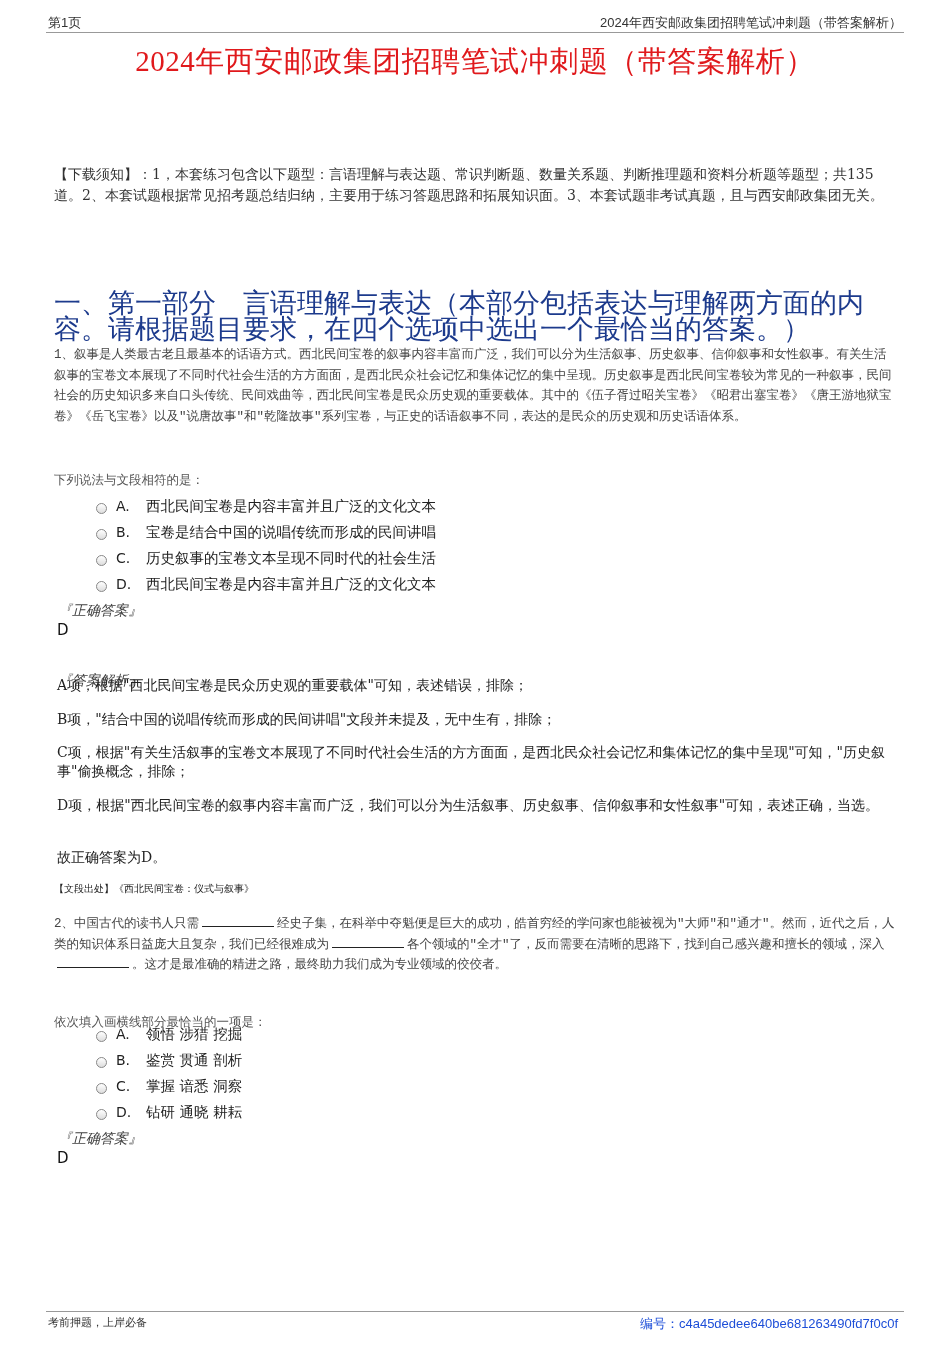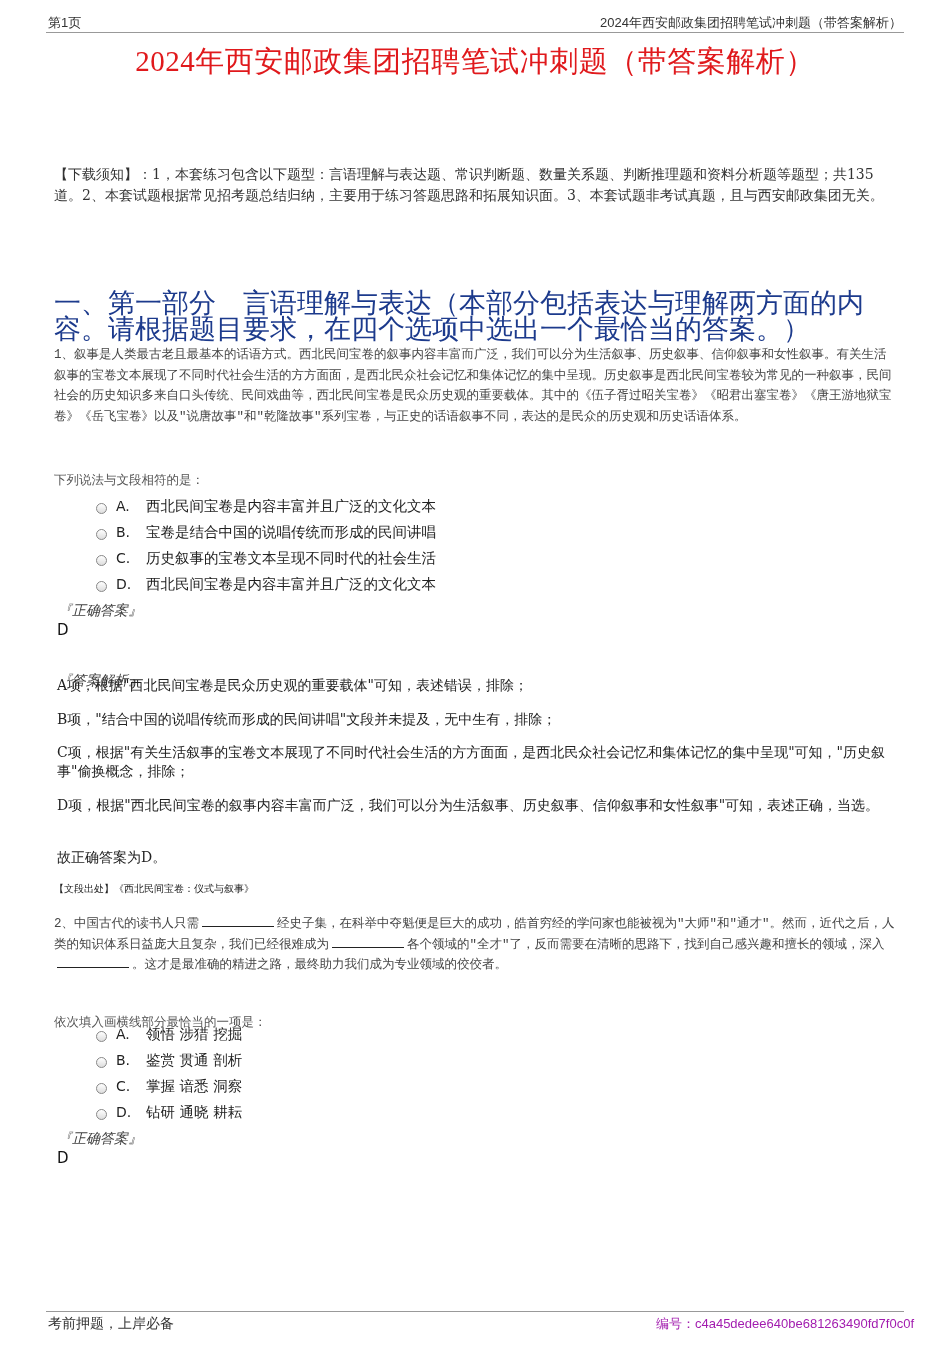--- a/index.html
+++ b/index.html
@@ -17,22 +17,22 @@
   .opt { left:96px; font-size:14.5px; color:#222; display:flex; align-items:center; height:20px; }
   .radio { width:9px; height:9px; border:1px solid #888; border-radius:50%; margin-right:9px; margin-top:5px; background:linear-gradient(#fff,#ddd); }
   .opt-letter { font-family:"DejaVu Sans", sans-serif; font-size:14px; width:30px; }
   .opt-text { margin-left:0px; }
   .bracket { left:58px; font-size:14px; color:#404040;font-style:italic; }
   .ans { left:57px; font-size:15px; font-family:"DejaVu Sans", sans-serif; color:#111; }
   .expl { left:57px; width:840px; font-size:14px; line-height:19px; color:#222; }
   .source { left:54px; font-size:10px; color:#222; }
   .blank { display:inline-block; width:72px; border-bottom:1px solid #222; height:11px; vertical-align:baseline; margin:0 3px; }
   .ftr-rule { left:46px; right:46px; top:1311px; border-top:1px solid #999; }
-  .ftr-left { left:48px; top:1315px; font-size:14px; color:#333; }
-  .ftr-right { right:36px; top:1315px; font-size:13px; color:#a21caf; font-family:"Liberation Sans", sans-serif; }
+  .ftr-left { left:48px; top:1315px; font-size:11px; color:#333; }
+  .ftr-right { right:52px; top:1315px; font-size:13px; color:#1d4ed8; font-family:"Liberation Sans", sans-serif; }
 </style>
 </head>
 <body>
 
 <div class="abs hdr-left">第1页</div>
 <div class="abs hdr-right">2024年西安邮政集团招聘笔试冲刺题（带答案解析）</div>
 <div class="abs hdr-rule"></div>
 
 <div class="abs main-title">2024年西安邮政集团招聘笔试冲刺题（带答案解析）</div>
 

